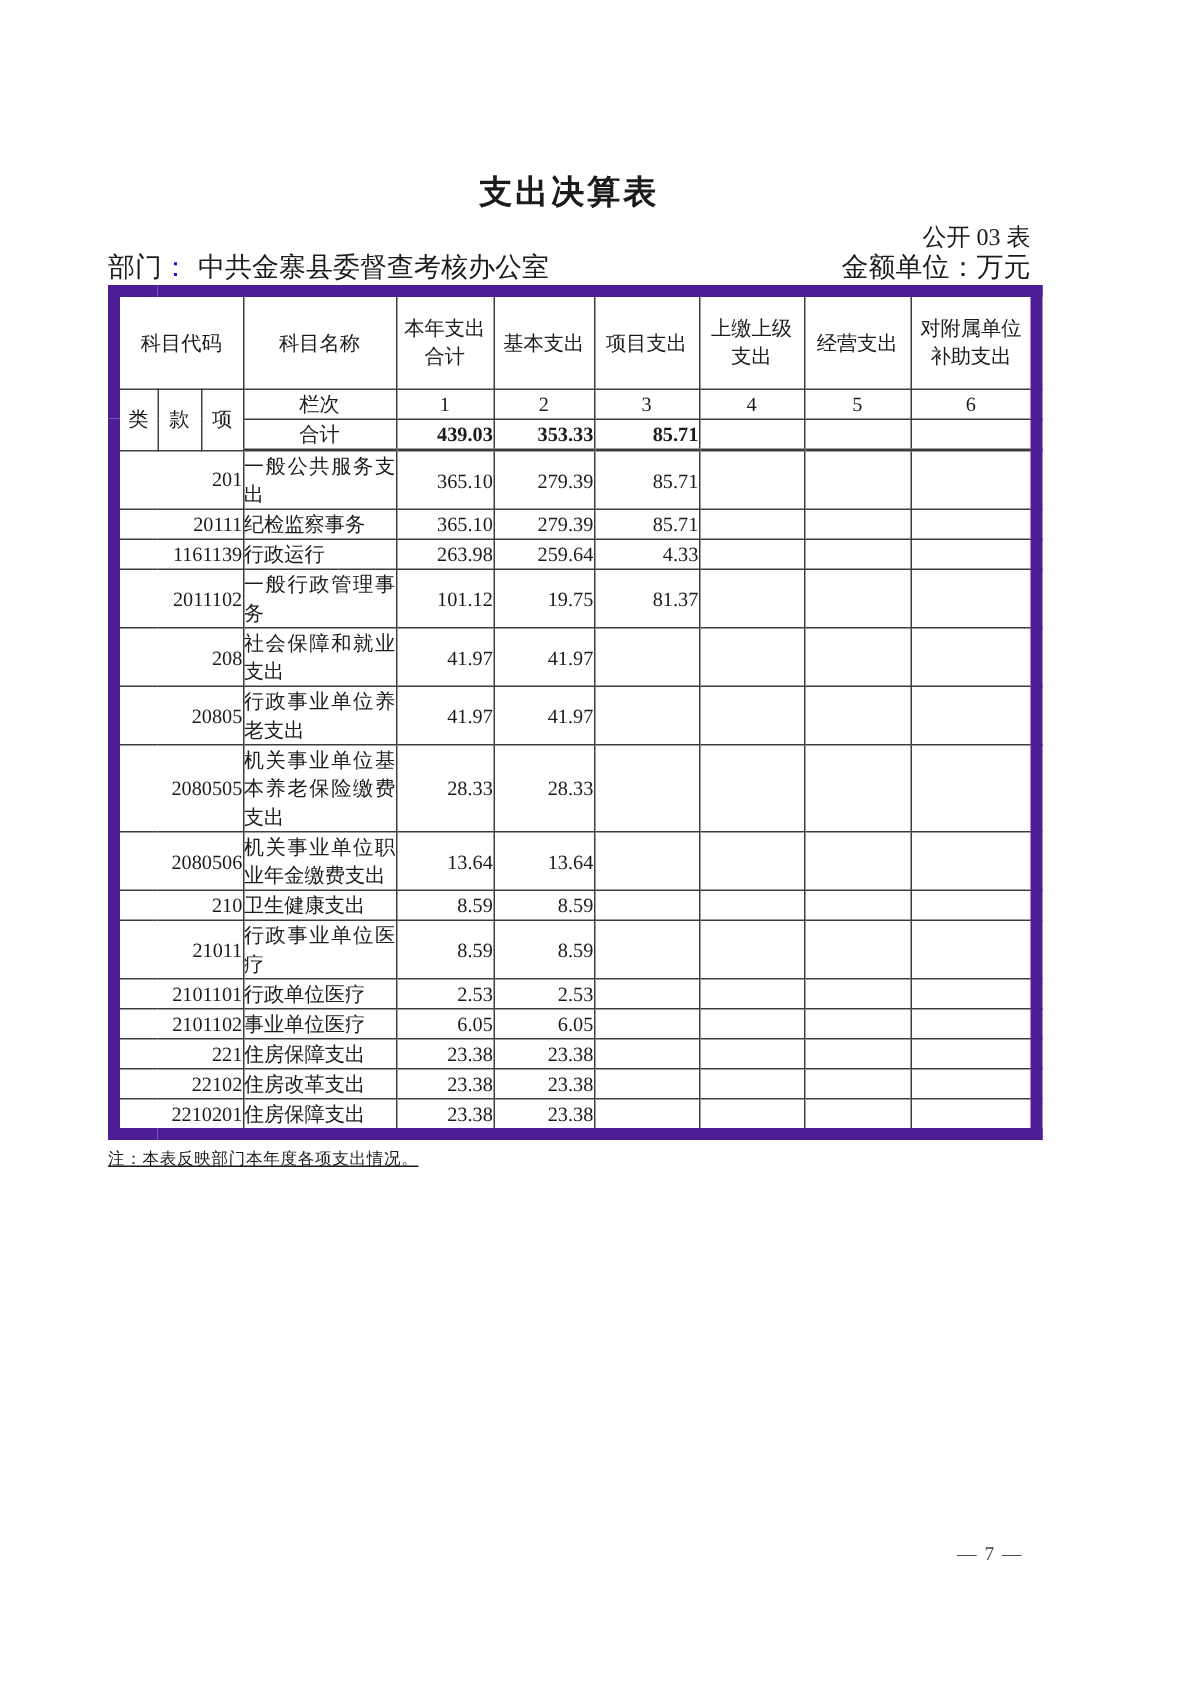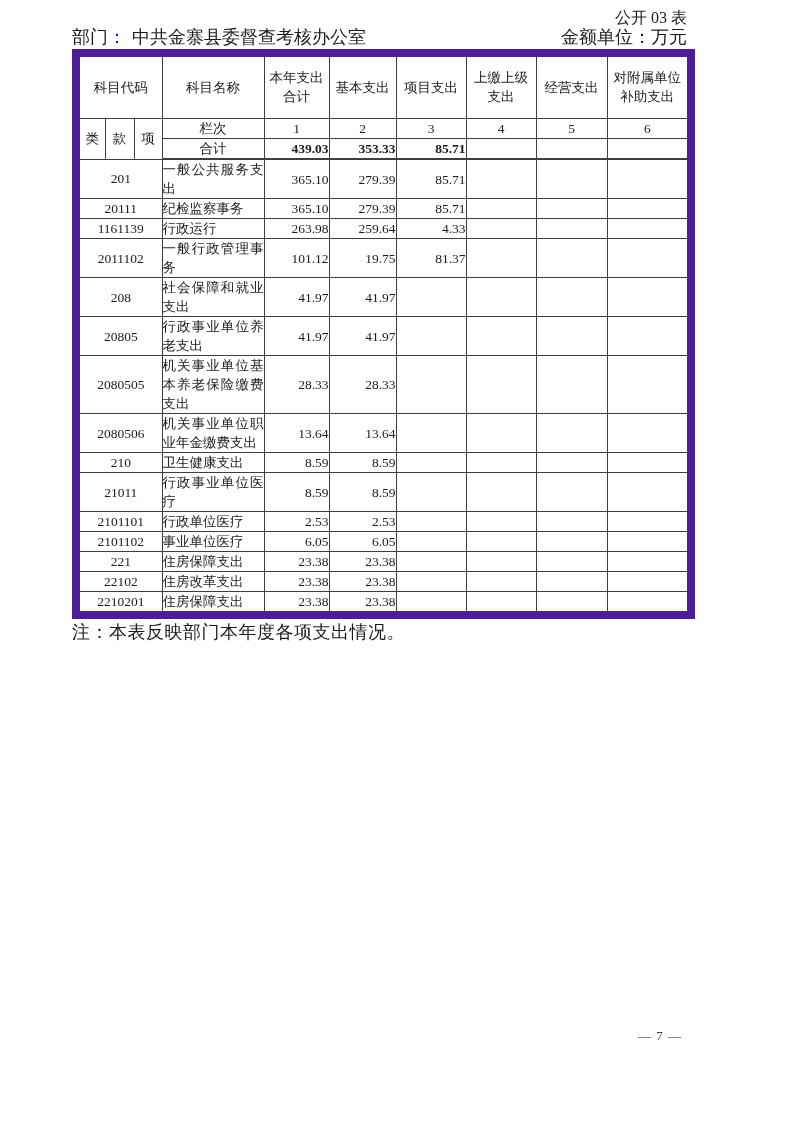--- a/index.html
+++ b/index.html
@@ -63,50 +63,52 @@
   }
   tr.head-main td {
     height: 65px;
     text-align: center;
     white-space: pre-line;
   }
   tr.head-lanci td { height: 19px; text-align: center; }
   tr.total-row td { height: 21px; border-bottom: 2px solid #3e3e3e; }
   tr.total-row td.lbl { text-align: center; }
   td.axis { text-align: center; }
-  td.code-cell { text-align: center; padding-left: 4px; padding-right: 2px; }
+  td.code-cell { text-align: right; padding-left: 4px; padding-right: 2px; }
   td.name-cell {
     text-align: justify;
     text-justify: inter-character;
     padding-left: 5px; padding-right: 9px; margin-top: 12px;
   }
   td.num-cell { text-align: right; padding-right: 6px; padding-left: 2px; }
   tr.total-row td.num-cell { font-weight: 700; }
 
   .table-note {
-    font-size: 18px;
+    font-size: 11px;
     line-height: 18px;
     margin-top: 4px;
     letter-spacing: 0.5px;
+    text-decoration: underline;
   }
   .page-number {
     position: absolute;
     top: 1028px;
     right: 111px;
     font-size: 13px;
     color: #3f3f3f;
     letter-spacing: 1px;
   }
 </style>
 </head>
 <body>
 
 <div class="sheet">
   <div class="content">
 
+    <h1 class="page-title">支出决算表</h1>
 
     <div class="sheet-label">公开 03 表</div>
 
     <div class="meta-line">
       <div>
         <span>部门</span><span class="dept-colon">：</span><span class="dept-value">中共金寨县委督查考核办公室</span>
       </div>
       <div>金额单位：万元</div>
     </div>
 

